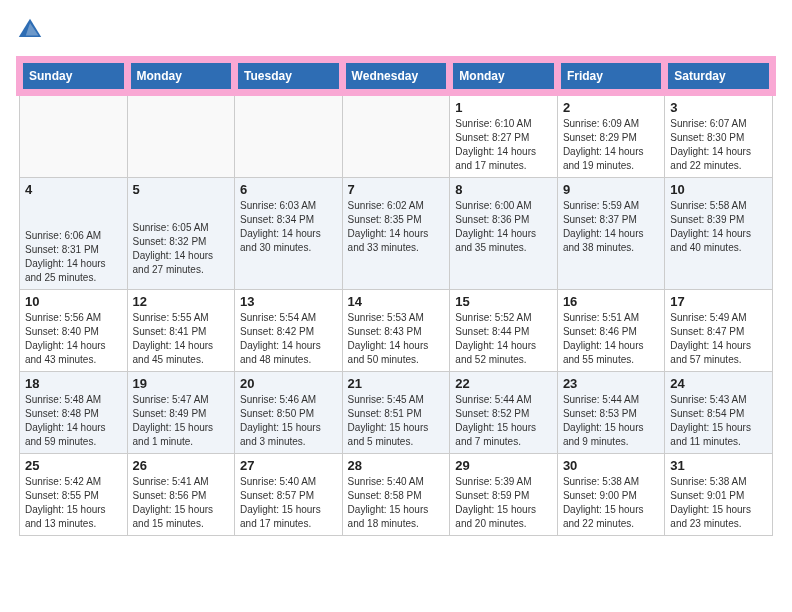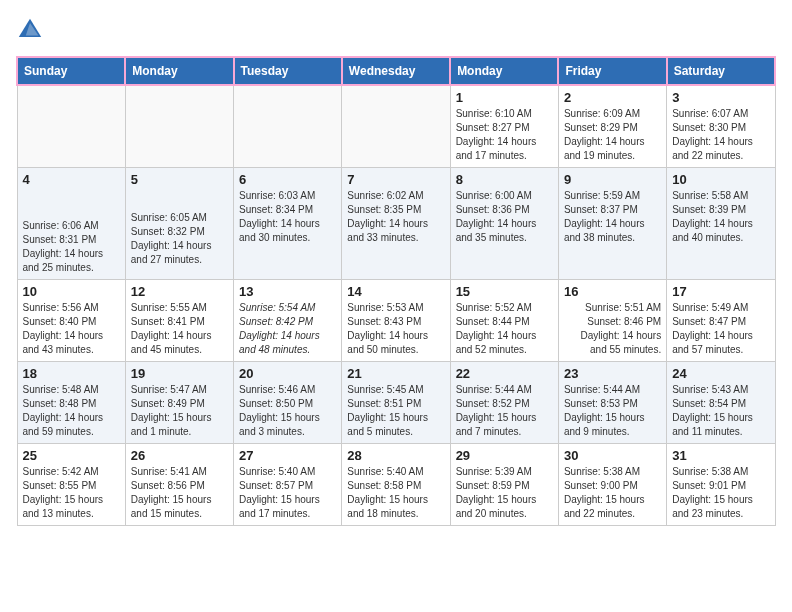--- a/index.html
+++ b/index.html
@@ -49,21 +49,21 @@
       border-collapse: collapse;
       font-size: 11px;
     }
     .calendar th {
       background-color: #2e6db4;
       color: #fff;
       text-align: left;
       padding: 6px 6px;
       font-size: 12px;
       font-weight: bold;
-      border: 2px solid #f9a8d4;
+      border: 7px solid #f9a8d4;
     }
     .calendar td {
       border: 1px solid #ccc;
       vertical-align: top;
       padding: 4px 5px;
       width: 108px;
       min-height: 80px;
       background: #fff;
     }
     .calendar tr:nth-child(even) td {
@@ -199,39 +199,39 @@
 Daylight: 14 hours and 43 minutes.</div>
         </td>
         <td>
           <div class="day-number">12</div>
           <div class="day-info" style="white-space: pre-line;">Sunrise: 5:55 AM
 Sunset: 8:41 PM
 Daylight: 14 hours and 45 minutes.</div>
         </td>
         <td>
           <div class="day-number">13</div>
-          <div class="day-info" style="white-space: pre-line; font-style: italic;">Sunrise: 5:54 AM
+          <div class="day-info" style="white-space: pre-line;">Sunrise: 5:54 AM
 Sunset: 8:42 PM
 Daylight: 14 hours and 48 minutes.</div>
         </td>
         <td>
           <div class="day-number">14</div>
           <div class="day-info" style="white-space: pre-line;">Sunrise: 5:53 AM
 Sunset: 8:43 PM
 Daylight: 14 hours and 50 minutes.</div>
         </td>
         <td>
           <div class="day-number">15</div>
           <div class="day-info" style="white-space: pre-line;">Sunrise: 5:52 AM
 Sunset: 8:44 PM
 Daylight: 14 hours and 52 minutes.</div>
         </td>
         <td>
           <div class="day-number">16</div>
-          <div class="day-info" style="white-space: pre-line; text-align: right;">Sunrise: 5:51 AM
+          <div class="day-info" style="white-space: pre-line;">Sunrise: 5:51 AM
 Sunset: 8:46 PM
 Daylight: 14 hours and 55 minutes.</div>
         </td>
         <td>
           <div class="day-number">17</div>
           <div class="day-info" style="white-space: pre-line;">Sunrise: 5:49 AM
 Sunset: 8:47 PM
 Daylight: 14 hours and 57 minutes.</div>
         </td>
       </tr>

